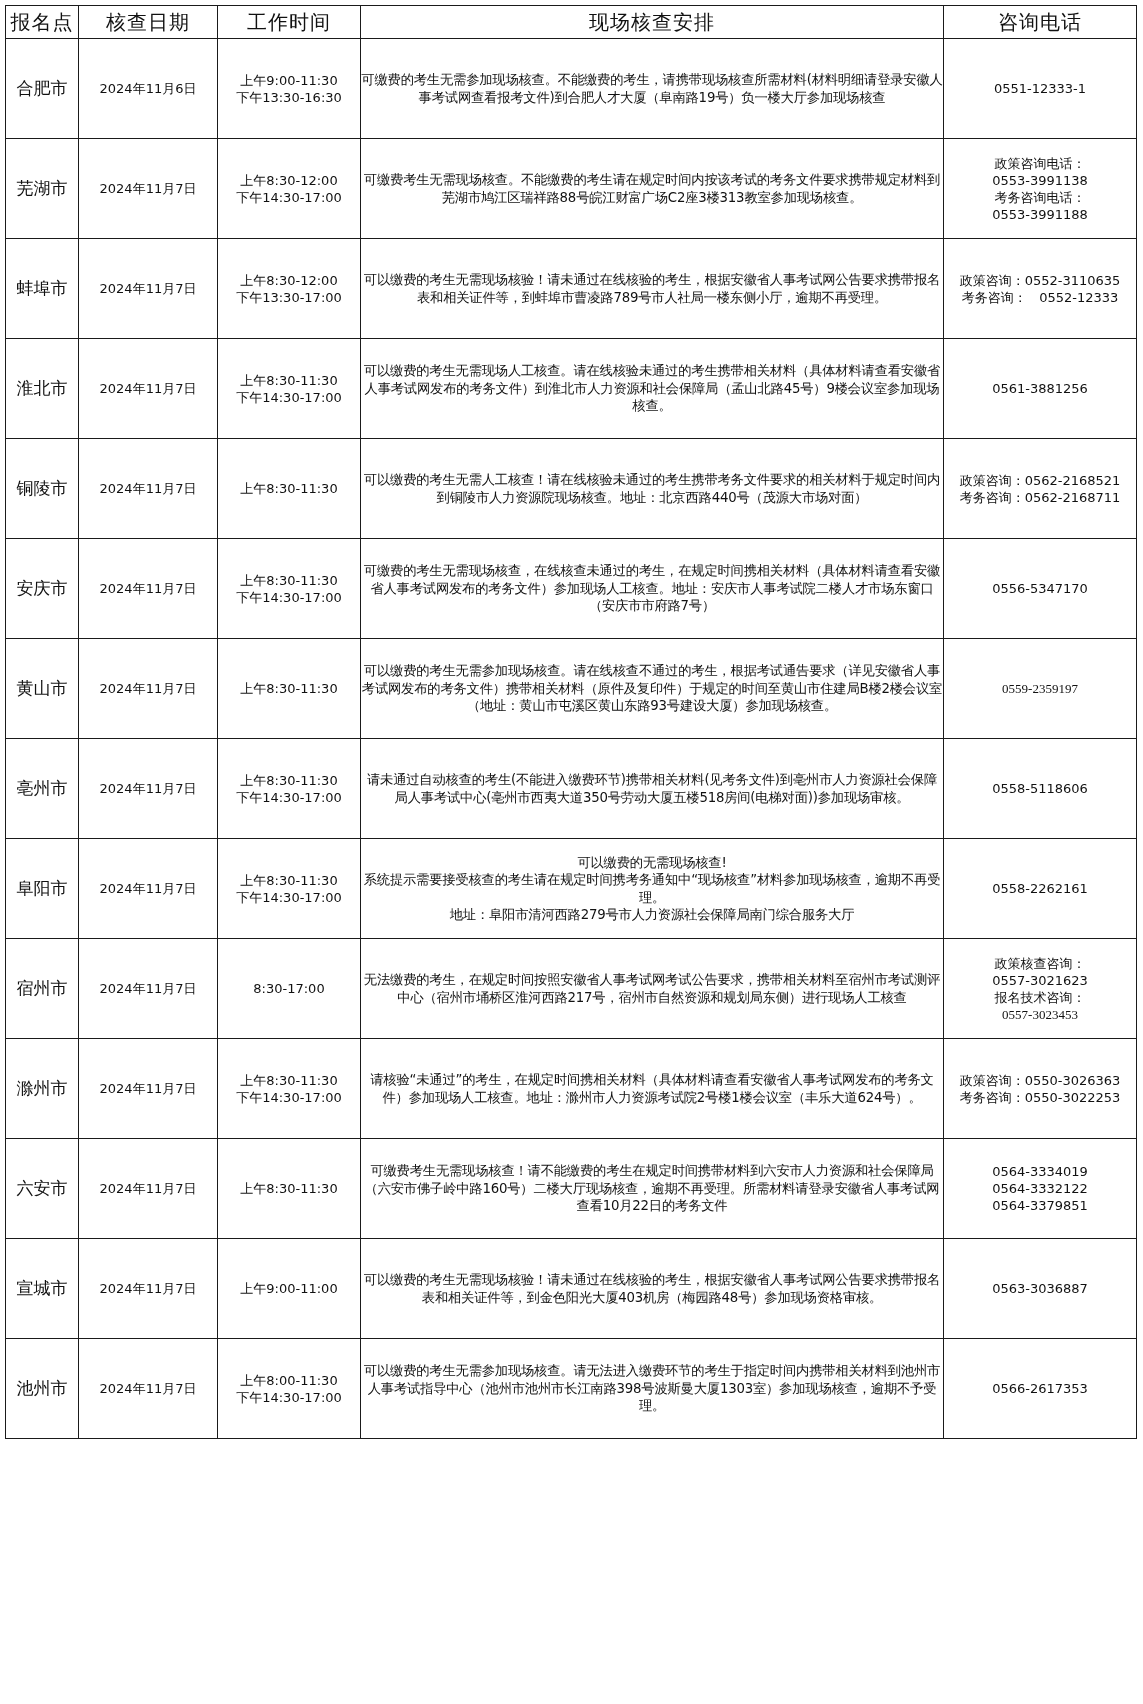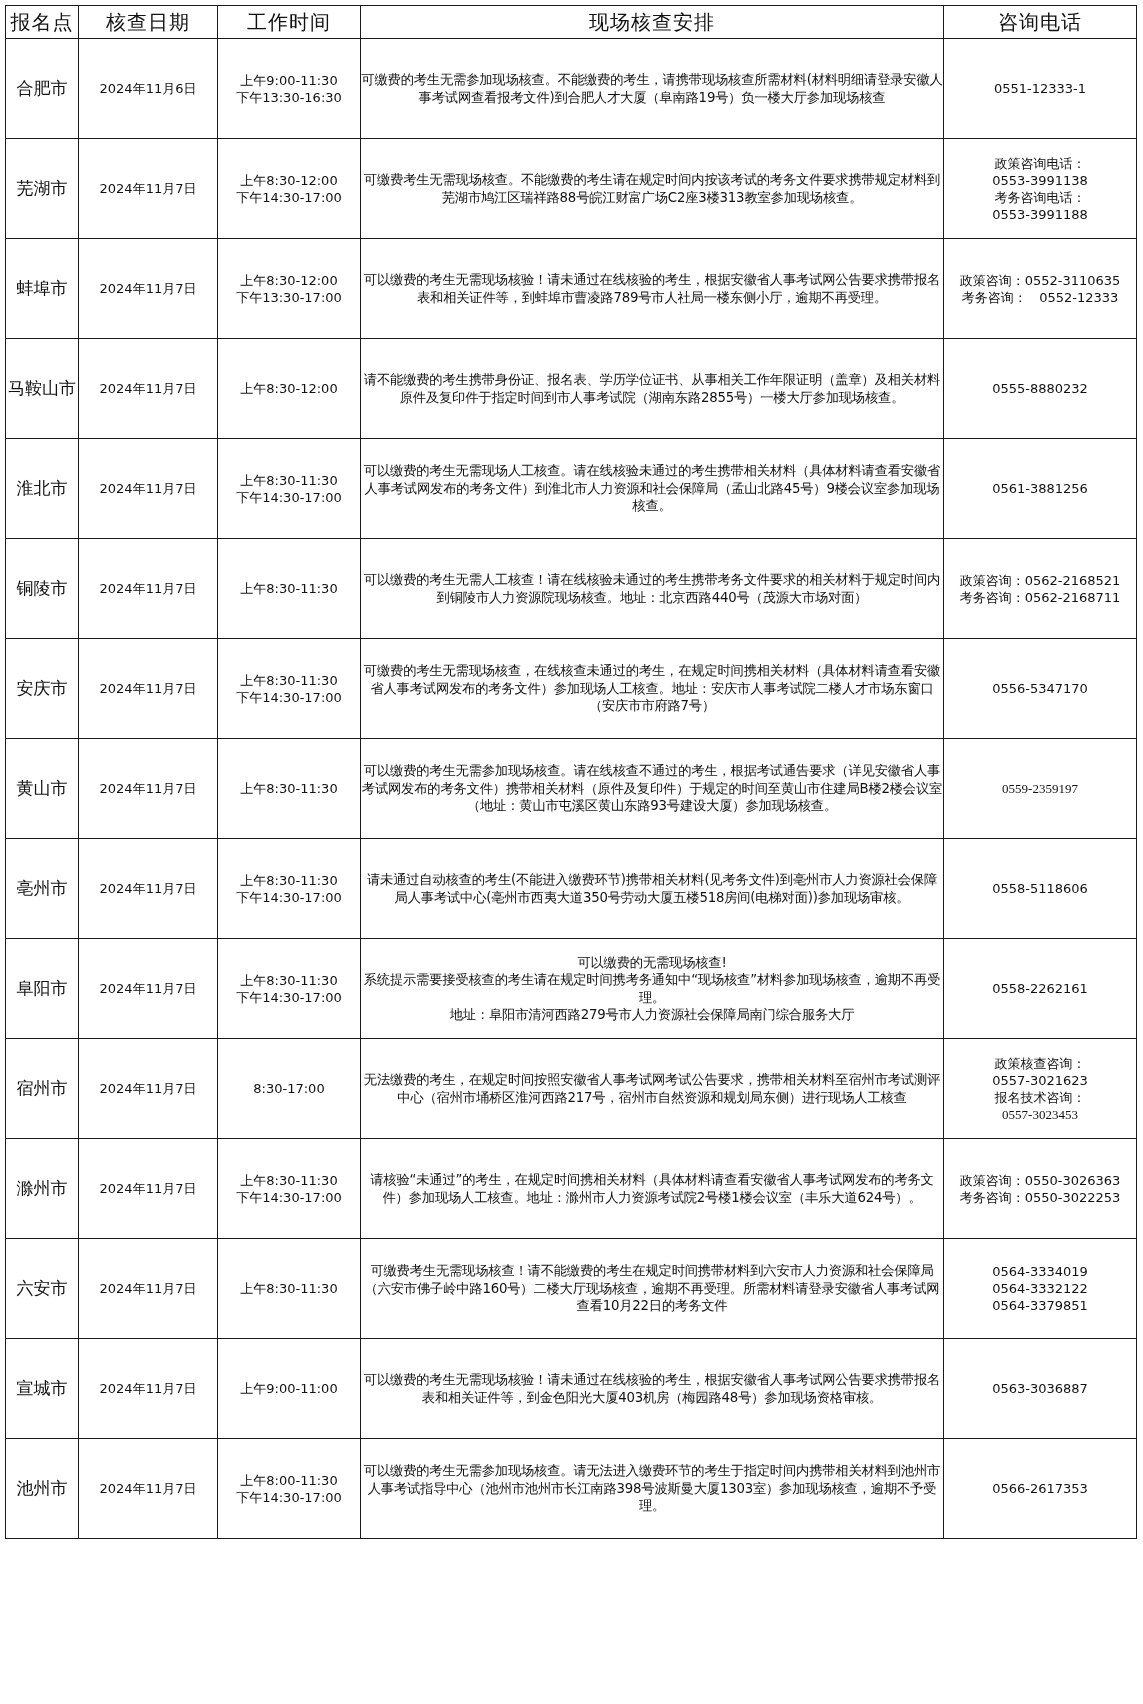--- a/index.html
+++ b/index.html
@@ -72,31 +72,20 @@
           <div>上午8:30-12:00</div>
           <div>下午13:30-17:00</div>
         </td>
         <td class="plan">可以缴费的考生无需现场核验！请未通过在线核验的考生，根据安徽省人事考试网公告要求携带报名表和相关证件等，到蚌埠市曹凌路789号市人社局一楼东侧小厅，逾期不再受理。</td>
         <td class="phone">
           <div style="white-space: pre;">政策咨询：0552-3110635</div>
           <div style="white-space: pre;">考务咨询：   0552-12333</div>
         </td>
       </tr>
       <tr class="row">
-        <td class="city">马鞍山市</td>
-        <td class="date">2024年11月7日</td>
-        <td class="time">
-          <div>上午8:30-12:00</div>
-        </td>
-        <td class="plan">请不能缴费的考生携带身份证、报名表、学历学位证书、从事相关工作年限证明（盖章）及相关材料原件及复印件于指定时间到市人事考试院（湖南东路2855号）一楼大厅参加现场核查。</td>
-        <td class="phone">
-          <div style="white-space: pre;">0555-8880232</div>
-        </td>
-      </tr>
-      <tr class="row">
         <td class="city">淮北市</td>
         <td class="date">2024年11月7日</td>
         <td class="time">
           <div>上午8:30-11:30</div>
           <div>下午14:30-17:00</div>
         </td>
         <td class="plan">可以缴费的考生无需现场人工核查。请在线核验未通过的考生携带相关材料（具体材料请查看安徽省人事考试网发布的考务文件）到淮北市人力资源和社会保障局（孟山北路45号）9楼会议室参加现场核查。</td>
         <td class="phone">
           <div style="white-space: pre;">0561-3881256</div>
         </td>

